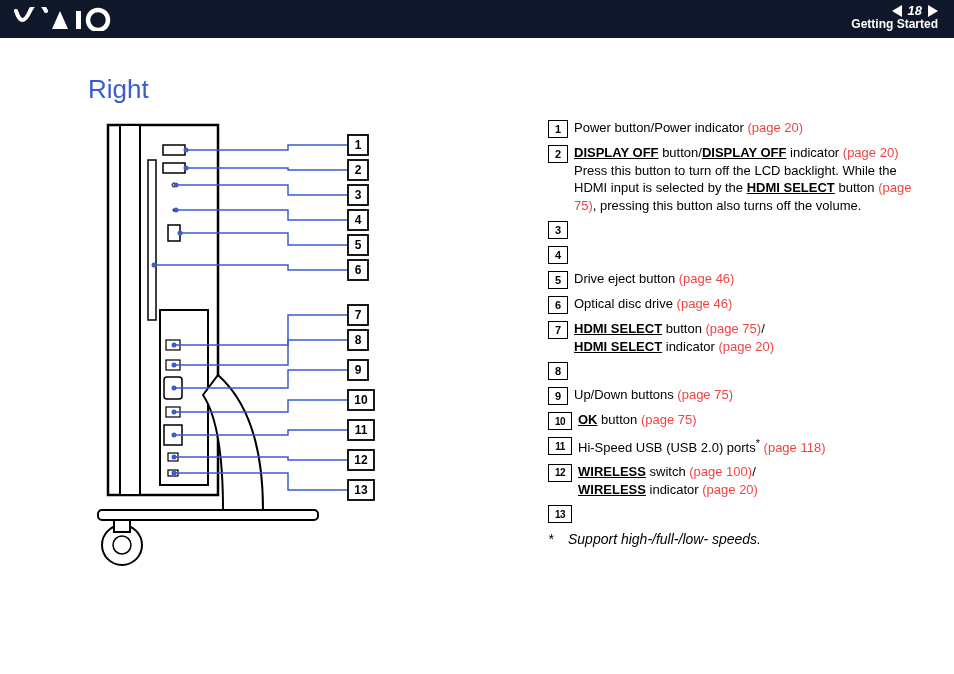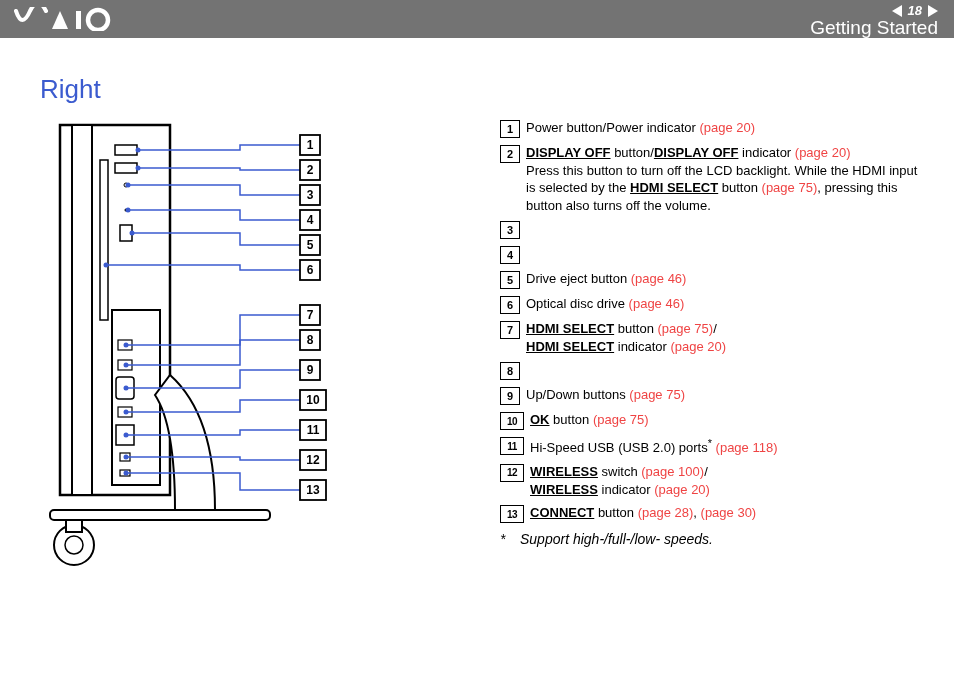--- a/index.html
+++ b/index.html
@@ -1,24 +1,24 @@
 <!DOCTYPE html>
 <html><head>
 <meta charset="utf-8">
 <style>
   body { margin: 0; font-family: Arial, Helvetica, sans-serif; font-size: 13px; color: #000; width: 954px; }
-  .topbar { background: #737373; color: #fff; height: 38px; position: relative; }
+  .topbar { background: #0f172a; color: #fff; height: 38px; position: relative; }
   .logo { position: absolute; left: 14px; top: 7px; }
   .pagenav { position: absolute; right: 16px; top: 4px; text-align: right; line-height: 1.1; }
   .pagenav .navrow { display: flex; align-items: center; justify-content: flex-end; gap: 6px; font-weight: bold; font-style: italic; }
   .tri { width: 0; height: 0; border-top: 6px solid transparent; border-bottom: 6px solid transparent; display: inline-block; }
   .tri.left { border-right: 10px solid #fff; }
   .tri.right { border-left: 10px solid #fff; }
-  .section { font-weight: normal; font-size: 19px; }
-  .content { padding: 20px 30px 20px 40px; }
+  .section { font-weight: bold; font-size: 12px; }
+  .content { padding: 20px 30px 20px 40px; margin-left: 48px; }
   h1.title { color: #3b5bcf; font-weight: normal; font-size: 26px; margin: 16px 0 10px 0; }
   .cols { display: flex; gap: 30px; align-items: flex-start; }
   .diagram { flex: 0 0 430px; }
   .legend { flex: 1; padding-top: 4px; }
   .item { display: flex; align-items: flex-start; margin-bottom: 6px; line-height: 1.35; }
   .numbox { flex: 0 0 18px; height: 16px; border: 1.5px solid #000; font-size: 11px; font-weight: bold;
             display: inline-flex; align-items: center; justify-content: center; margin-right: 6px; margin-top: 1px; }
   .numbox.big { flex-basis: 22px; font-size: 10px; letter-spacing: -0.5px; }
   .desc { flex: 1; }
   .link { color: #ef4444; }
@@ -178,18 +178,17 @@
         <div class="item">
           <span class="numbox big">11</span>
           <span class="desc"><span>Hi-Speed USB (USB 2.0) ports</span><sup>*</sup><span> </span><span class="link">(page 118)</span></span>
         </div>
         <div class="item">
           <span class="numbox big">12</span>
           <span class="desc"><span class="bold">WIRELESS</span><span> switch </span><span class="link">(page 100)</span><span>/</span><br><span class="bold">WIRELESS</span><span> indicator </span><span class="link">(page 20)</span></span>
         </div>
         <div class="item">
           <span class="numbox big">13</span>
-          <span class="desc"><span class="bold">CONNECT</span><span> button </span><span class="link">(page 28)</span><span>, </span><span class="link">(page 30)</span></span>
         </div>
         <div class="footnote"><span class="star">*</span><span>Support high-/full-/low- speeds.</span></div>
       </div>
   </div>
 </div>
 
 </body></html>

